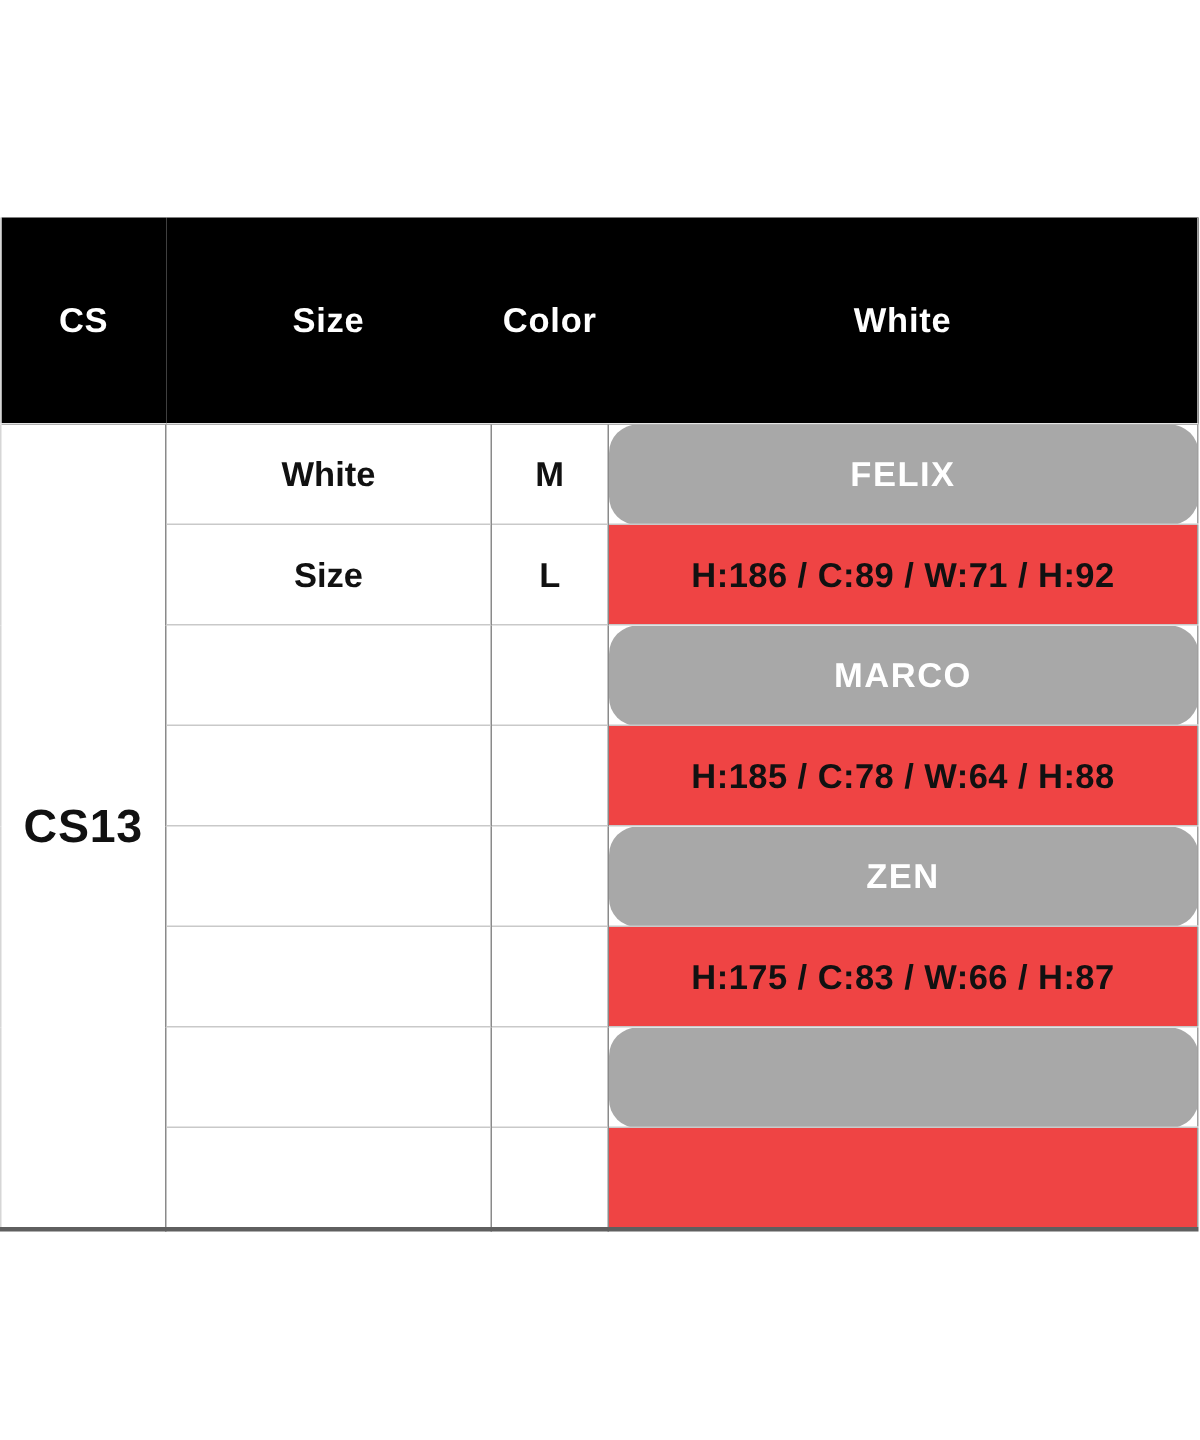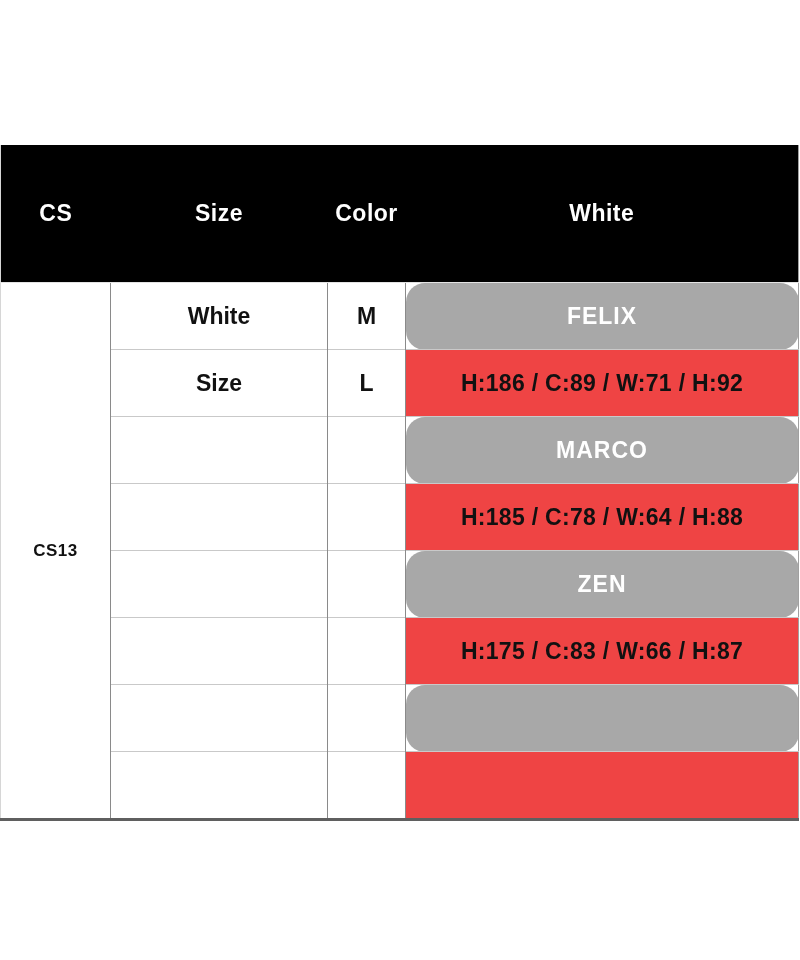--- a/index.html
+++ b/index.html
@@ -55,21 +55,21 @@
     border-left: 1px solid #8a8a8a;
     padding: 0;
     overflow: hidden;
     margin-top: 28px;
   }
   tbody tr:first-child td {
     border-top: 1px solid #e3e3e3;
   }
   td.cs-cell {
     border-left: none;
-    font-size: 17px;
+    font-size: 31px;
     letter-spacing: 0.5px;
   }
   td.model-gray {
     background: #a8a8a8;
     color: #ffffff;
     letter-spacing: 1px;
     border-radius: 19px;
   }
   td.model-spec {
     background: #ef4444;

